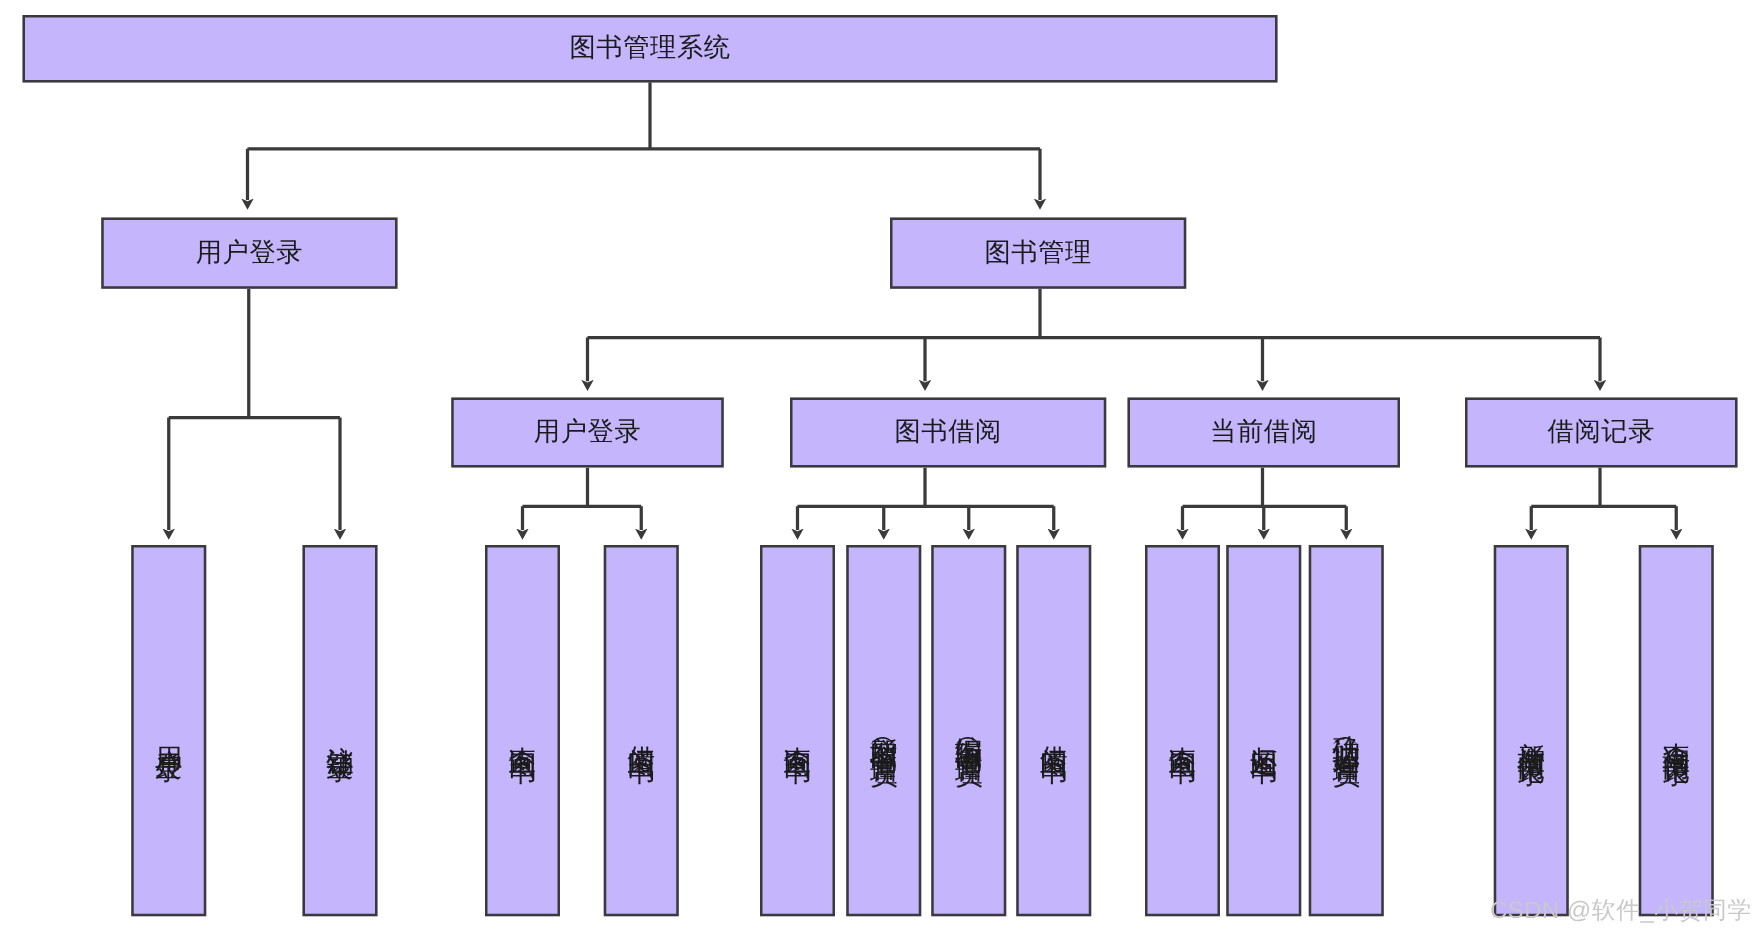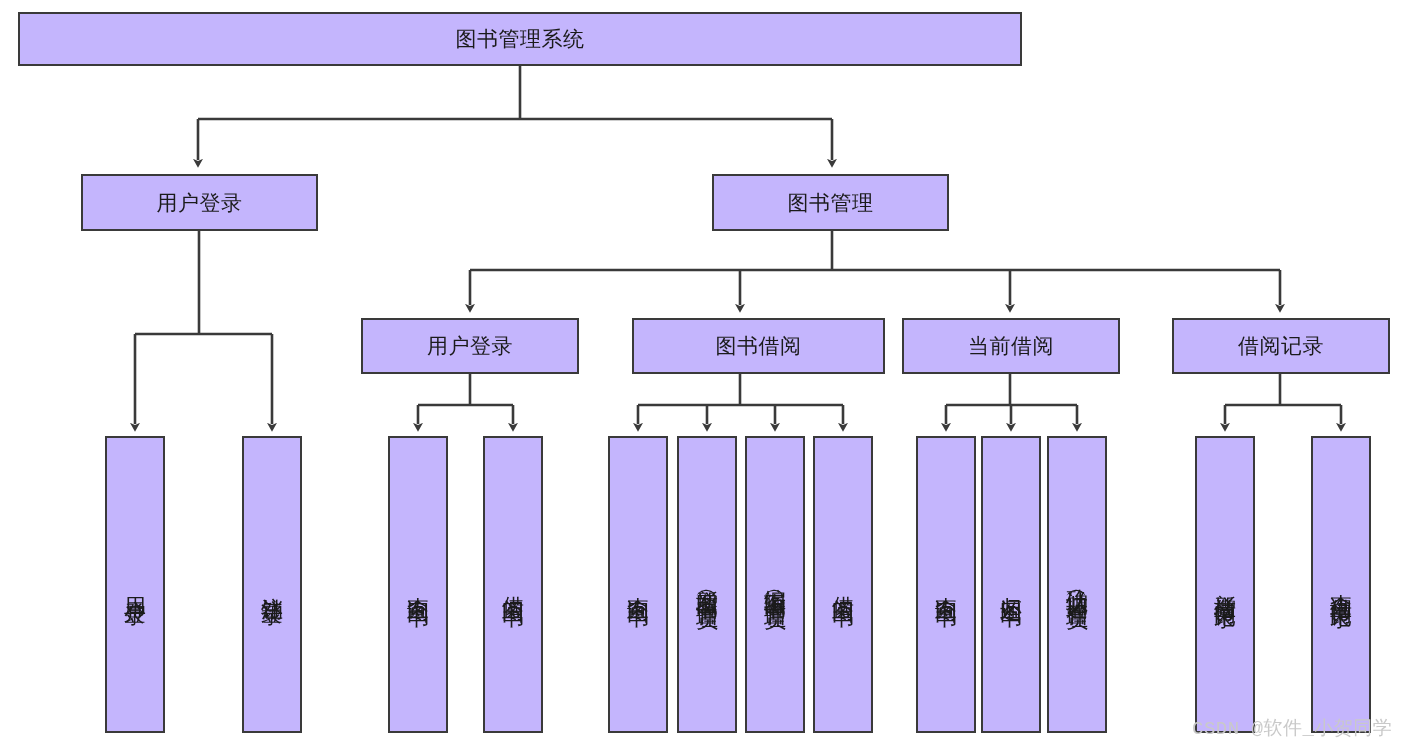--- a/index.html
+++ b/index.html
@@ -199,15 +199,15 @@
     <span class="node-label">确认归还（管理员）</span>
   </div>
 
   <div class="node-box node-v" style="left:1195px; top:436px; width:60px; height:297px;">
     <span class="node-label">新增借阅记录</span>
   </div>
   <div class="node-box node-v" style="left:1311px; top:436px; width:60px; height:297px;">
     <span class="node-label">查询借阅记录</span>
   </div>
 
-  <div class="watermark" style="left:1192px; top:715px;font-family:Liberation Mono, monospace;">CSDN @软件_小贺同学</div>
+  <div class="watermark" style="left:1192px; top:715px;">CSDN @软件_小贺同学</div>
 
 </div>
 
 </body></html>

